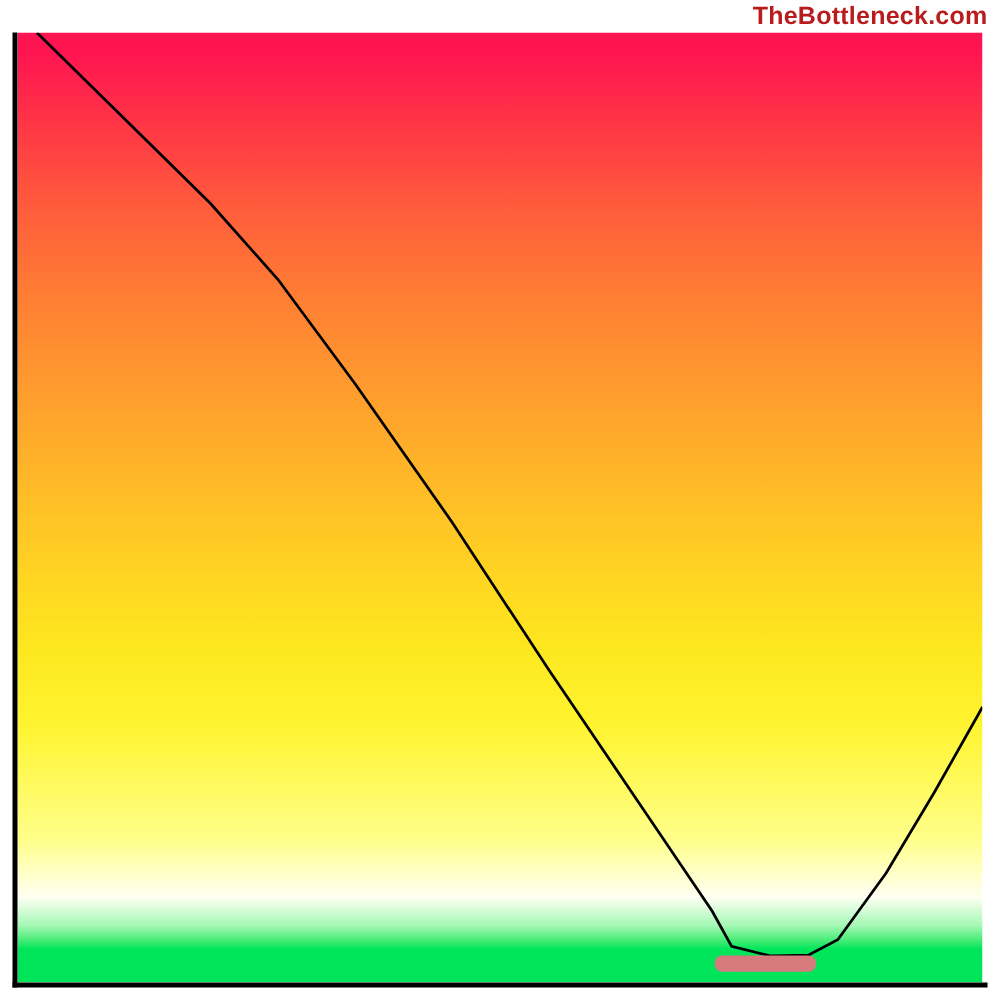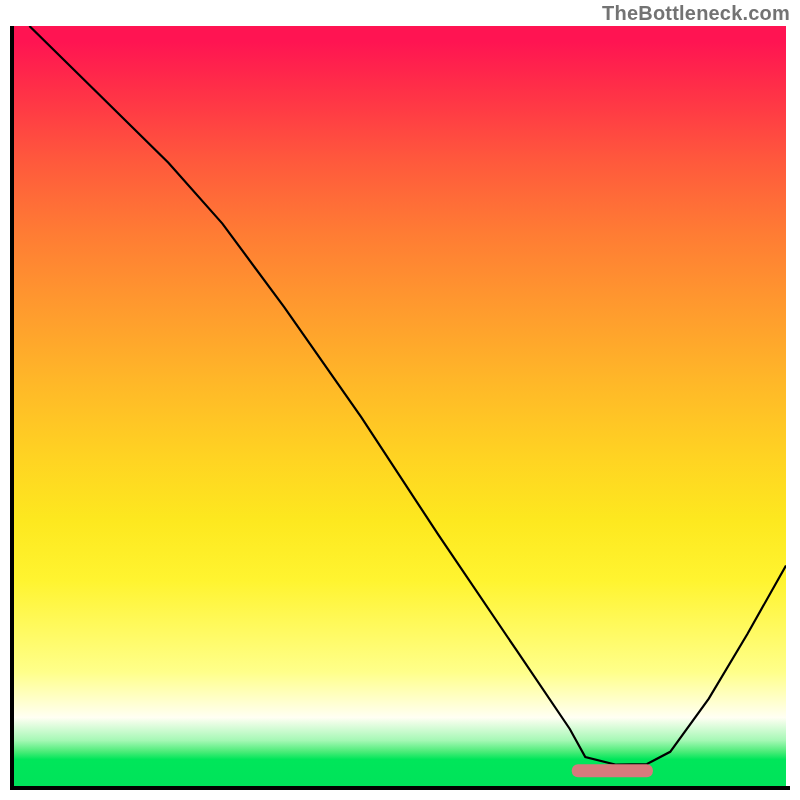--- a/index.html
+++ b/index.html
@@ -74,21 +74,21 @@
     height: 4px;
     background: #000;
   }
   .watermark {
     position: absolute;
     right: 10px;
     top: 2px;
     font-family: Arial, Helvetica, sans-serif;
     font-size: 20px;
     font-weight: bold;
-    color: #737373;
+    color: #b91c1c;
     letter-spacing: 0.2px;
   }
 </style>
 </head>
 <body>
 
 <div class="frame">
   <div class="plot-area">
     <div class="gradient"></div>
     <svg id="line-svg" class="line-svg" viewBox="0 0 772 760" preserveAspectRatio="none">

